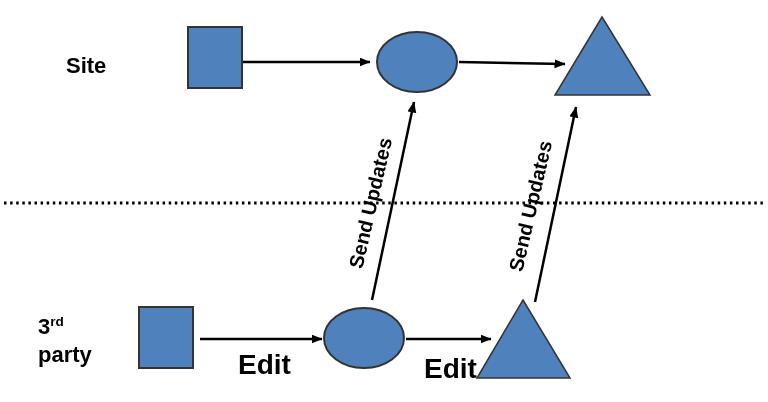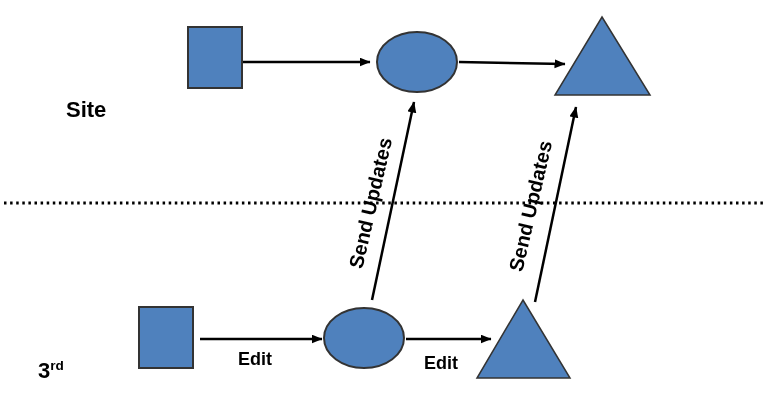--- a/index.html
+++ b/index.html
@@ -29,23 +29,23 @@
     stroke-width: 3;
     stroke-dasharray: 2.5 3.6;
     fill: none;
   }
   .label {
     position: absolute;
     color: var(--text_color, #000000);
     font-weight: bold;
     white-space: nowrap;
   }
-  .lane-label { font-size: 22px; line-height: 28px; margin-top: 44px; }
+  .lane-label { font-size: 22px; line-height: 28px; }
   .lane-label sup { font-size: 0.62em; text-align: center; }
-  .edit-label { font-size: 18px; }
+  .edit-label { font-size: 28px; }
   .rotated-label {
     font-size: 20px;
     transform: translate(-50%, -50%) rotate(-77deg);
     transform-origin: center center;
   }
 </style>
 </head>
 <body>
 
 <div class="canvas">
@@ -75,20 +75,21 @@
     <line class="arrow" x1="372" y1="300" x2="414" y2="102" marker-end="url(#ah)"></line>
     <line class="arrow" x1="535" y1="302" x2="576" y2="107" marker-end="url(#ah)"></line>
   </svg>
 
   <div class="label lane-label" style="left:66px; top:52px;">
     <span>Site</span>
   </div>
 
   <div class="label lane-label" style="left:38px; top:308px;">
     <div><span>3</span><sup>rd</sup></div>
+    <div>party</div>
   </div>
 
   <div class="label edit-label" style="left:238px; top:349px;">Edit</div>
 
   <div class="label edit-label" style="left:424px; top:353px;">Edit</div>
 
   <div class="label rotated-label" style="left:371px; top:203px;">Send Updates</div>
 
   <div class="label rotated-label" style="left:531px; top:206px;">Send Updates</div>
 

